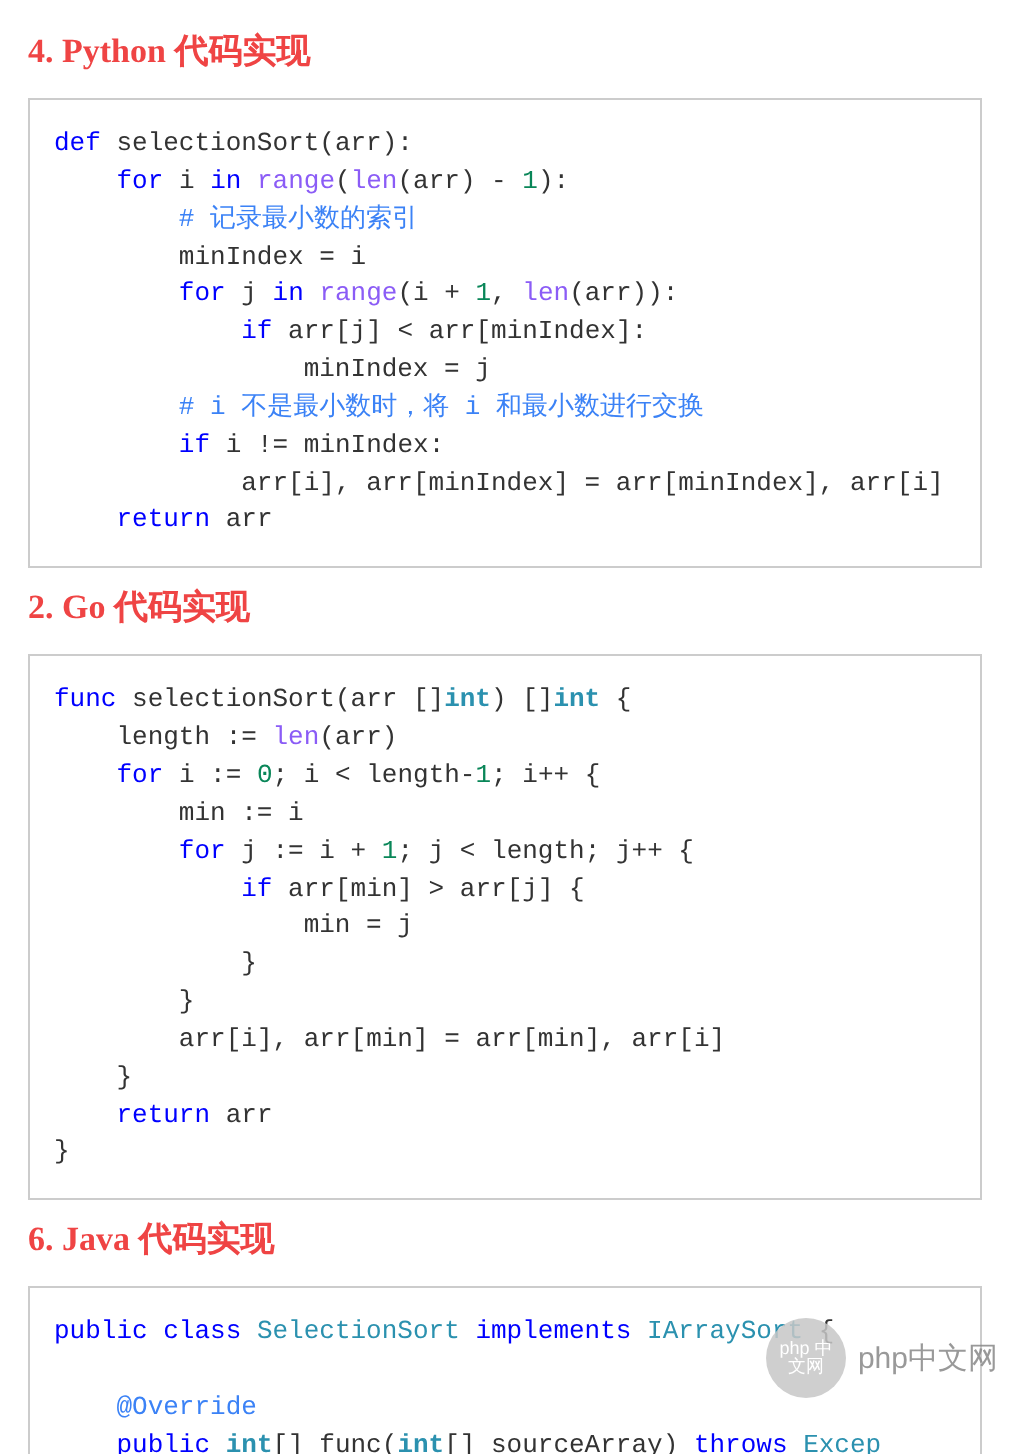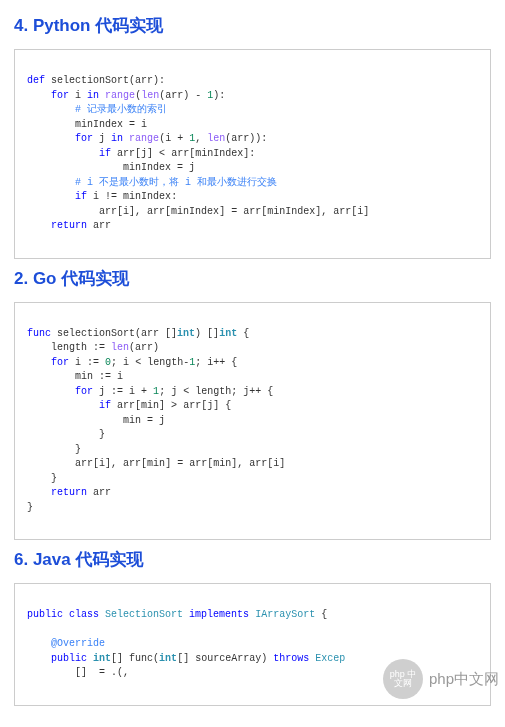--- a/index.html
+++ b/index.html
@@ -7,29 +7,30 @@
     font-family: -apple-system, "Segoe UI", "Microsoft YaHei", sans-serif;
     background: #ffffff;
     color: #333;
     width: 505px;
     padding: 6px 14px;
     font-size: 13px;
   }
   h3 {
     font-size: 17px;
     font-weight: 700;
-    color: #1d4ed8;
+    color: #ef4444;
     margin: 8px 0 12px 0;
+    font-family: Liberation Serif, serif;
   }
   pre {
     border: 1px solid #ccc;
     background: #fff;
-    padding: 24px 12px;
+    padding: 13px 12px;
     font-family: Consolas, "Courier New", monospace;
-    font-size: 10px;
+    font-size: 13px;
     line-height: 1.45;
     white-space: pre;
     overflow: hidden;
     margin-bottom: 4px;
   }
   .kw { color: #0000ff; }
   .cm { color: #3b82f6; }
   .bi { color: #8b5cf6; }
   .tp { color: #2b91af; font-weight: bold; }
   .cls { color: #2b91af; }

